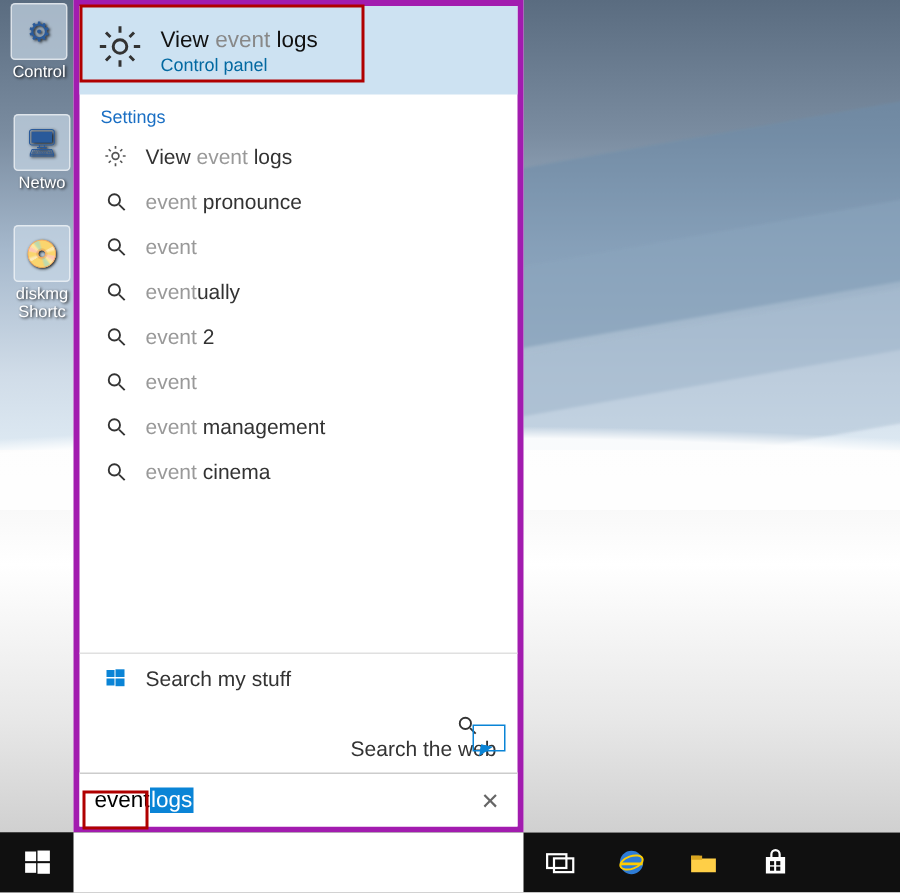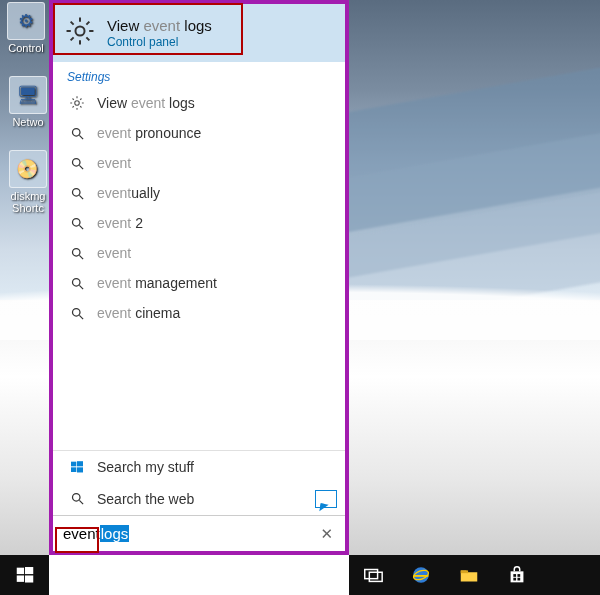--- a/index.html
+++ b/index.html
@@ -87,39 +87,38 @@
     position: absolute;
     left: 53px; top: 3px;
     width: 190px; height: 52px;
     border: 2px solid #b00000;
     z-index: 8; pointer-events: none;
   }
 
   .section-label {
     font-size: 12px; color: #1a6fc4;
     padding: 8px 14px 4px;
-    font-style: italic;
   }
   .result {
     display: flex; align-items: center;
     padding: 4px 14px 4px 14px;
     min-height: 30px;
     font-size: 14px; color: #333;
     cursor: default;
   }
   .result .ricon { width: 20px; margin-right: 10px; color: #333; display: flex; align-items:center; justify-content:center; }
   .result .faded { color: #999; }
   .result.settings .ricon svg { width: 18px; height: 18px; }
   .spacer { flex: 1; }
 
   .bottom-fixed {
     border-top: 1px solid #e0e0e0;
   }
   .bottom-item {
-    display: flex; align-items: flex-start;
+    display: flex; align-items: flex-end;
     padding: 8px 14px;
     font-size: 14px; color: #333;
     position: relative;
   }
   .bottom-item .ricon { width: 20px; margin-right: 10px; display:flex; align-items:center; justify-content:center;}
   .feedback-glyph {
     position: absolute; right: 8px; top: 50%; transform: translateY(-50%);
     width: 22px; height: 18px; border: 1.5px solid #0a84d6;
   }
   .feedback-glyph::after {
@@ -305,21 +304,21 @@
       <span class="ricon">
         <svg viewBox="0 0 24 24" width="16" height="16">
             <rect x="3" y="4" width="8" height="7" fill="#0a84d6"></rect>
             <rect x="12" y="3.3" width="9" height="7.7" fill="#0a84d6"></rect>
             <rect x="3" y="12.5" width="8" height="7" fill="#0a84d6"></rect>
             <rect x="12" y="12.5" width="9" height="7.7" fill="#0a84d6"></rect>
           </svg>
       </span>
       <span>Search my stuff</span>
     </div>
-    <div class="bottom-item" style="position:relative;">
+    <div class="bottom-item" style="position:relative;flex-direction:column;">
       <span class="ricon">
         <svg class="mag" viewBox="0 0 24 24" fill="none" stroke="#333" stroke-width="2">
             <circle cx="10" cy="10" r="6"></circle>
             <line x1="15" y1="15" x2="21" y2="21"></line>
           </svg>
       </span>
       <span>Search the web</span>
       <span class="feedback-glyph"></span>
     </div>
   </div>

